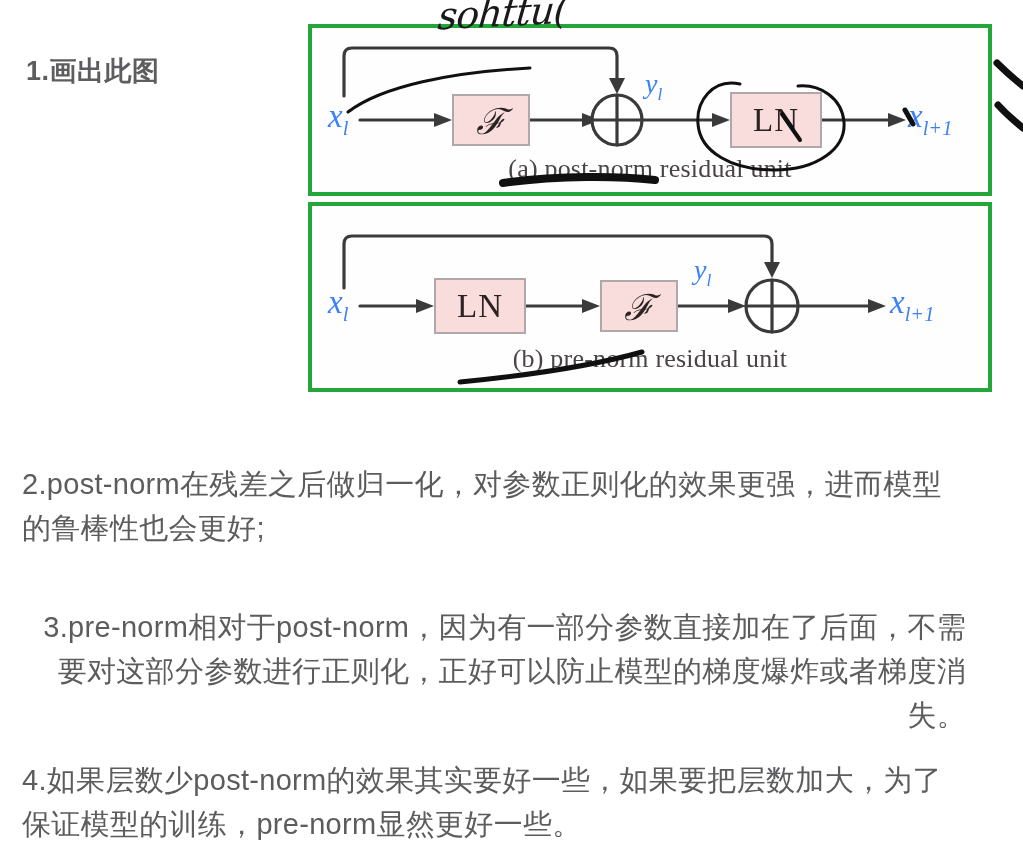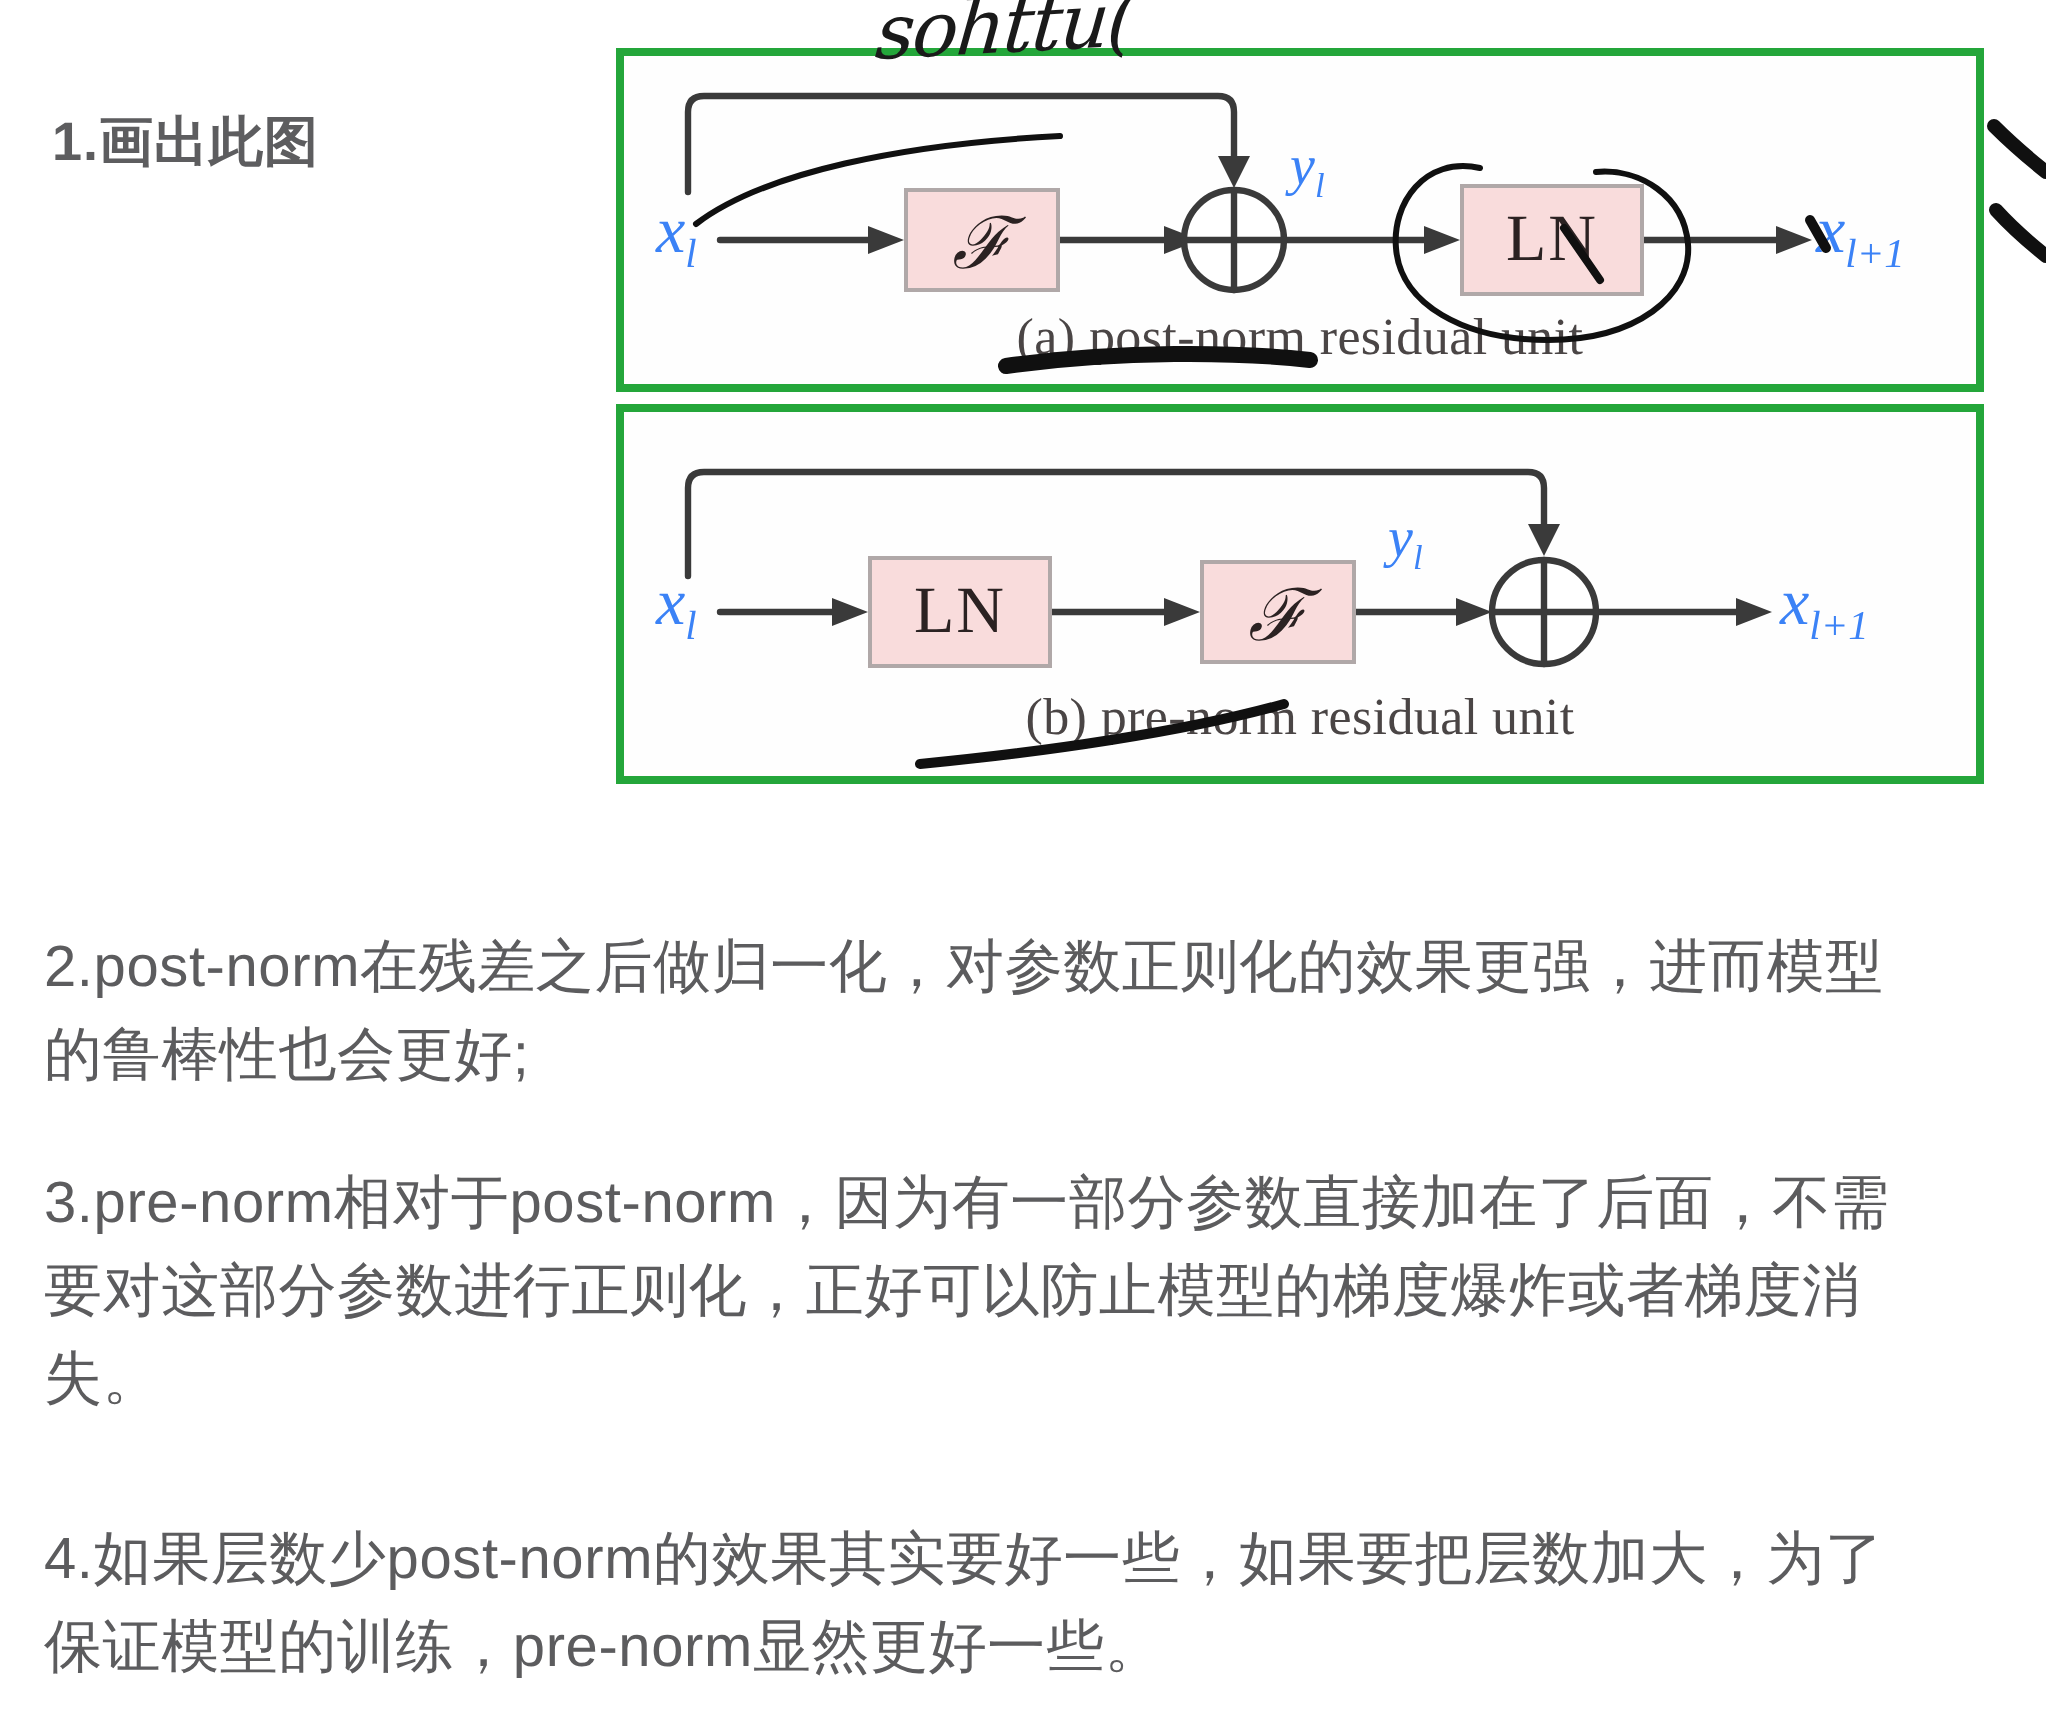--- a/index.html
+++ b/index.html
@@ -140,21 +140,21 @@
   .para {
     position: absolute;
     left: 22px;
     width: 944px;
     font-size: 29px;
     line-height: 44px;
     color: #5c5c5e;
     letter-spacing: 0.3px;
   }
   #para-2 { top: 450px; margin-top: 12px; }
-  #para-3 { top: 580px; }
+  #para-3 { top: 605px; text-align: right; }
   #para-4 { top: 758px; }
 </style>
 </head>
 <body>
 
 <div id="note-label">1.画出此图</div>
 
 <div id="figure-region">
 
   <div class="green-box" id="post-norm-box">

